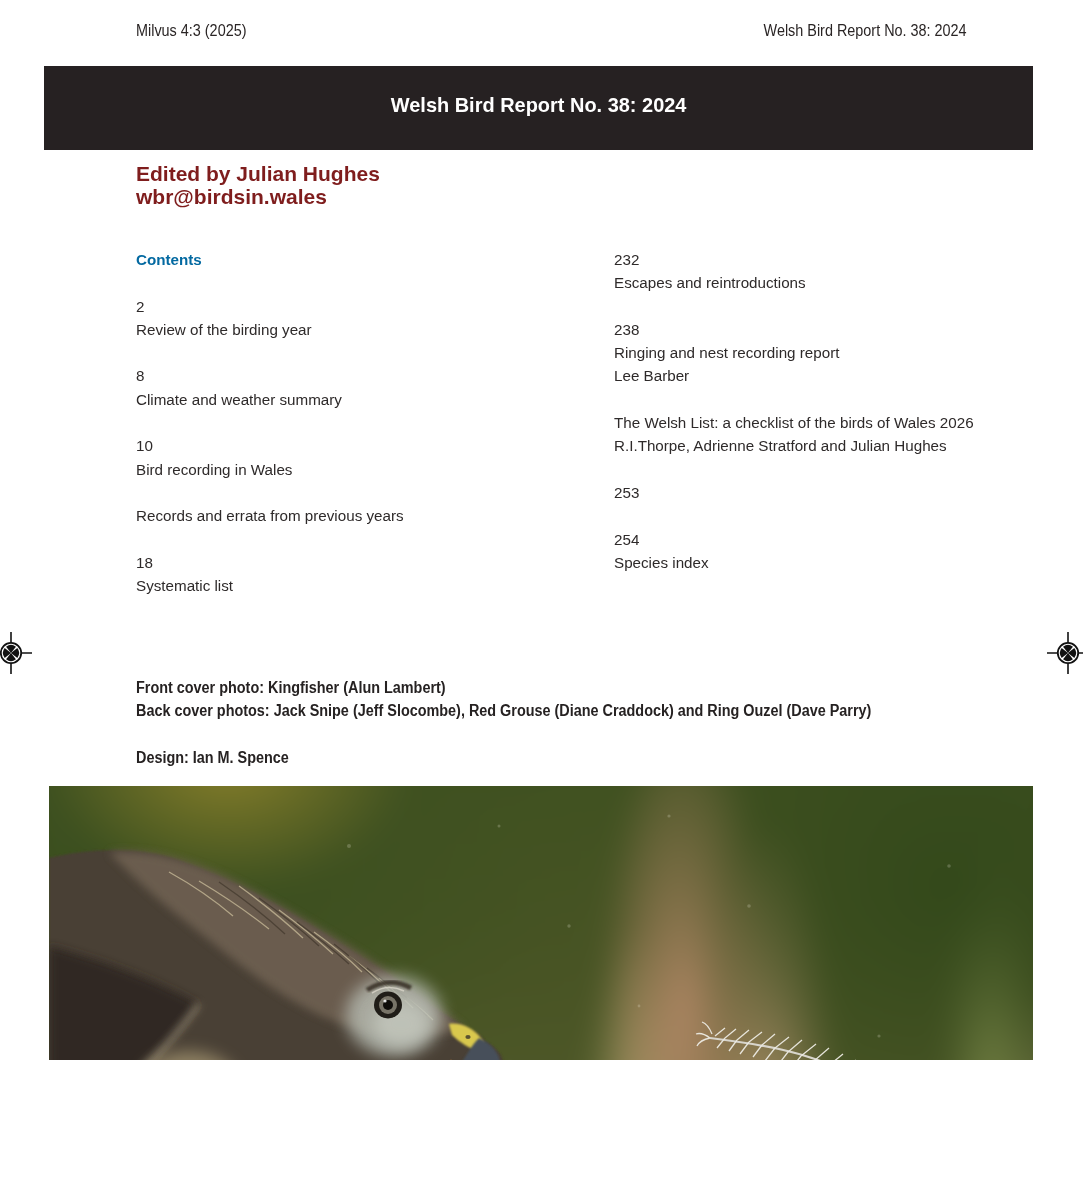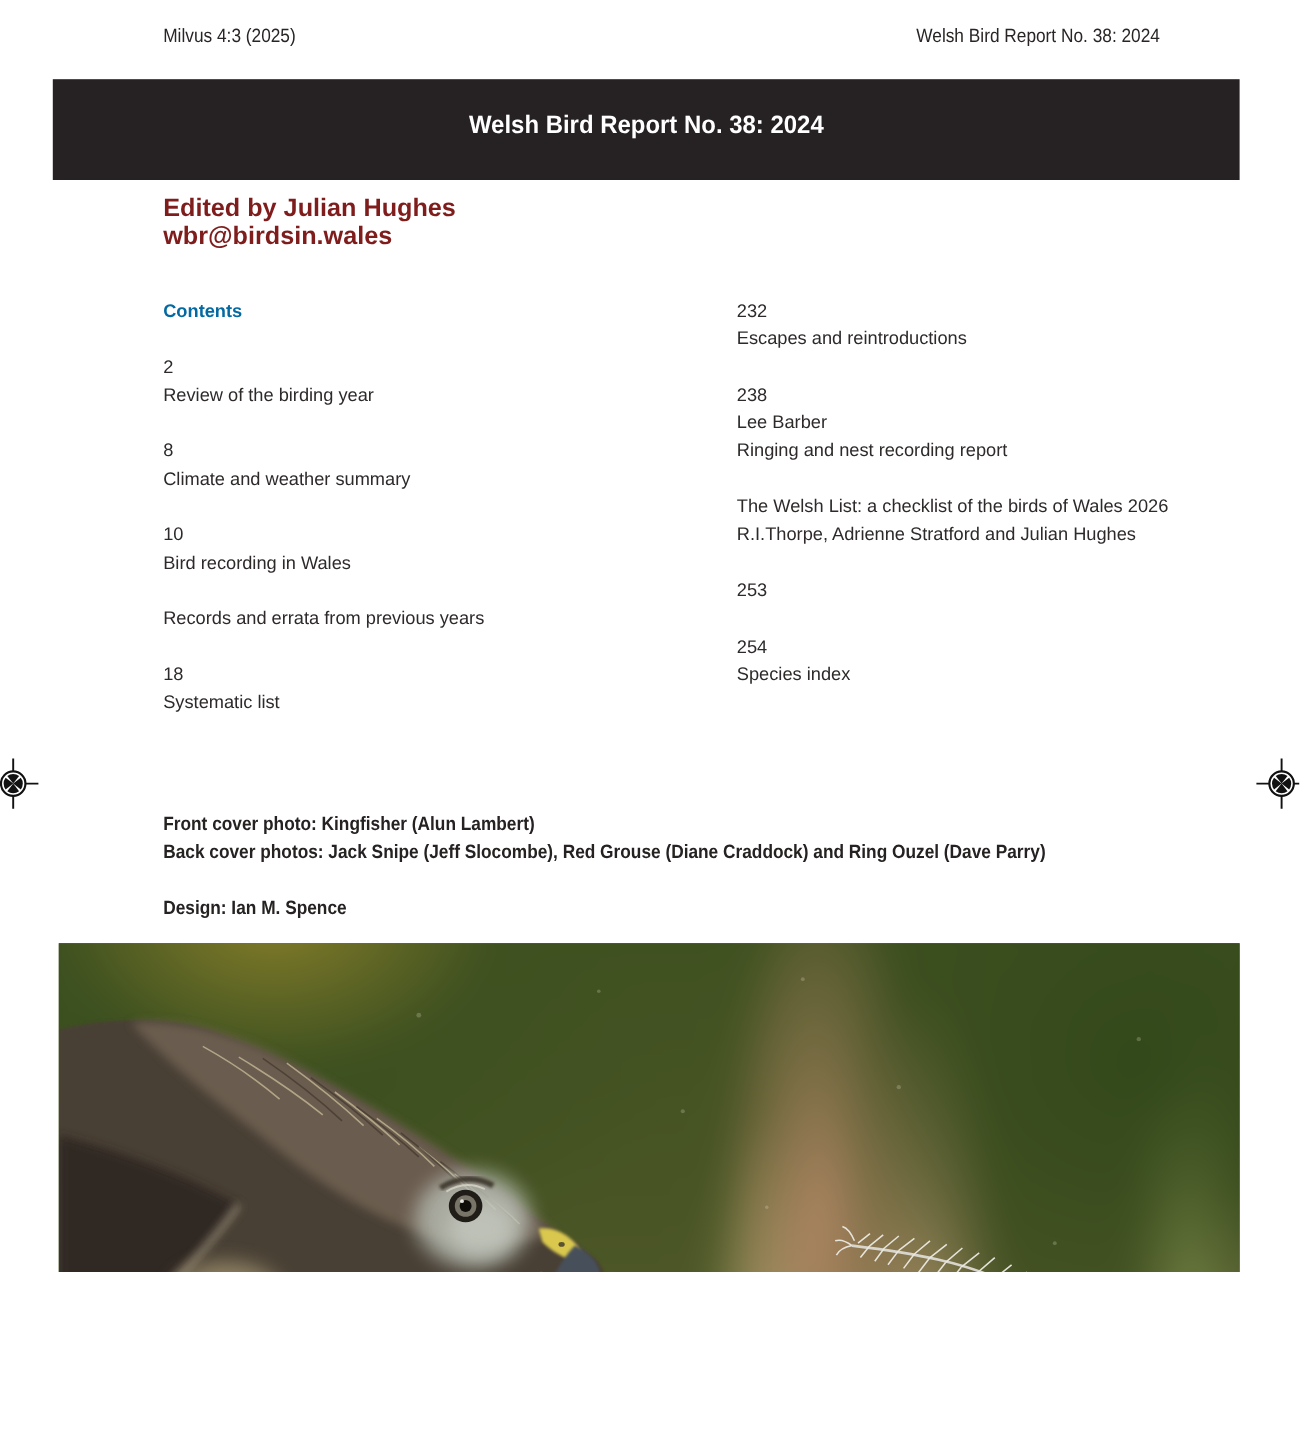--- a/index.html
+++ b/index.html
@@ -84,22 +84,22 @@
     <div class="cl"></div>
     <div class="cl">18</div>
     <div class="cl">Systematic list</div>
   </div>
 
   <div class="col col-right">
     <div class="cl">232</div>
     <div class="cl">Escapes and reintroductions</div>
     <div class="cl"></div>
     <div class="cl">238</div>
+    <div class="cl">Ringing and nest recording report</div>
     <div class="cl">Lee Barber</div>
-    <div class="cl">Ringing and nest recording report</div>
     <div class="cl"></div>
     <div class="cl">The Welsh List: a checklist of the birds of Wales 2026</div>
     <div class="cl">R.I.Thorpe, Adrienne Stratford and Julian Hughes</div>
     <div class="cl"></div>
     <div class="cl">253</div>
     <div class="cl"></div>
     <div class="cl">254</div>
     <div class="cl">Species index</div>
   </div>
 

